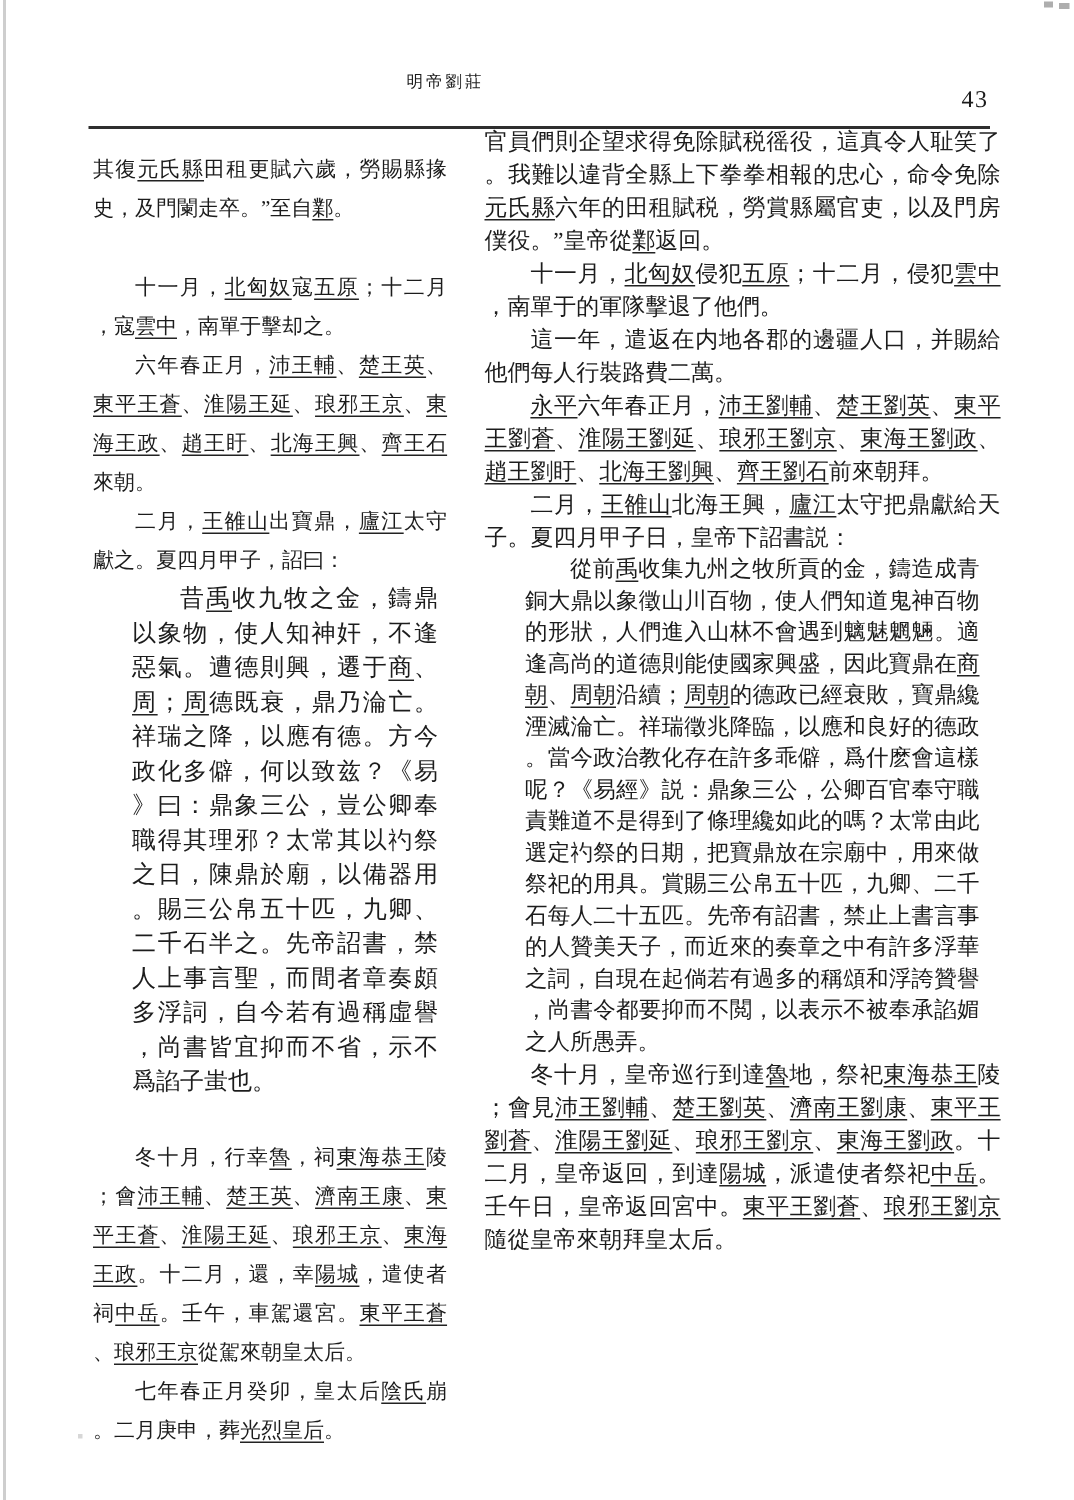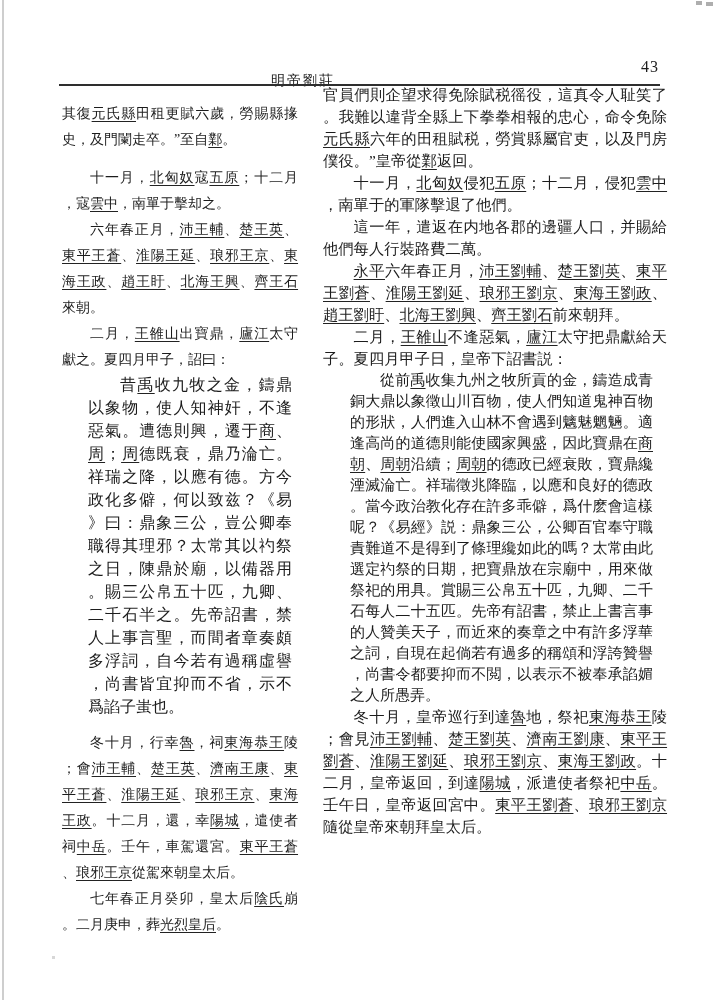--- a/index.html
+++ b/index.html
@@ -9,31 +9,31 @@
     overflow:hidden;
     -webkit-font-smoothing:antialiased;
   }
   .page{position:absolute;inset:0;background:#fff;}
   .scan-edge{position:absolute;left:2px;top:0;width:2px;height:1000px;background:#bdbdbd;opacity:.75;}
   .speck{position:absolute;background:#9a9a9a;opacity:.8;}
   .speck.s1{left:696px;top:1px;width:6px;height:4px;}
   .speck.s2{left:706px;top:2px;width:7px;height:4px;}
   .speck.s3{left:52px;top:956px;width:3px;height:3px;opacity:.4;}
 
-  .header-title{position:absolute;left:271px;top:72px;font-size:14px;letter-spacing:2px;white-space:nowrap;}
+  .header-title{position:absolute;left:271px;top:47px;font-size:11px;letter-spacing:2px;white-space:nowrap;}
   .page-num{position:absolute;left:641px;top:58px;font-size:16px;letter-spacing:1px;}
   .header-rule{position:absolute;left:59px;top:84px;width:601px;height:2px;background:#2e2e2e;}
 
   .col{position:absolute;text-align:justify;text-justify:inter-ideograph;word-break:break-all;line-break:anywhere;}
   .col-left{left:62px;top:101px;width:236px;font-size:14px;line-height:26px;}
   .col-right{left:323px;top:84px;width:344px;font-size:15.3px;line-height:22px;}
 
   .col p{margin:0;padding:0;}
   .col p.indent{text-indent:2em;}
-  .col p.gap{margin-top:12px;font-family:Liberation Serif, serif;}
+  .col p.gap{margin-top:27px;font-family:Liberation Serif, serif;}
   .col-left p.quote-block{margin-left:26px;margin-right:6px;font-size:16px;line-height:23px;text-indent:2em;}
   .col-right p.quote-block{margin-left:27px;margin-right:14px;font-size:15px;line-height:21px;text-indent:2em;}
 
   .pn{
     text-decoration:underline;
     text-decoration-thickness:1px;
     text-underline-offset:3px;
     text-decoration-color:#222;
   }
 </style>
@@ -57,17 +57,17 @@
       <p class="indent"><span>二月，</span><span class="pn">王雒山</span><span>出寶鼎，</span><span class="pn">廬江</span><span>太守獻之。夏四月甲子，詔曰：</span></p>
       <p class="quote-block"><span>昔</span><span class="pn">禹</span><span>收九牧之金，鑄鼎以象物，使人知神奸，不逢惡氣。遭德則興，遷于</span><span class="pn">商</span><span>、</span><span class="pn">周</span><span>；</span><span class="pn">周</span><span>德既衰，鼎乃淪亡。祥瑞之降，以應有德。方今政化多僻，何以致兹？《易》曰：鼎象三公，豈公卿奉職得其理邪？太常其以礿祭之日，陳鼎於廟，以備器用。賜三公帛五十匹，九卿、二千石半之。先帝詔書，禁人上事言聖，而間者章奏頗多浮詞，自今若有過稱虛譽，尚書皆宜抑而不省，示不爲諂子蚩也。</span></p>
       <p class="indent gap"><span>冬十月，行幸</span><span class="pn">魯</span><span>，祠</span><span class="pn">東海恭王</span><span>陵；會</span><span class="pn">沛王輔</span><span>、</span><span class="pn">楚王英</span><span>、</span><span class="pn">濟南王康</span><span>、</span><span class="pn">東平王蒼</span><span>、</span><span class="pn">淮陽王延</span><span>、</span><span class="pn">琅邪王京</span><span>、</span><span class="pn">東海王政</span><span>。十二月，還，幸</span><span class="pn">陽城</span><span>，遣使者祠</span><span class="pn">中岳</span><span>。壬午，車駕還宮。</span><span class="pn">東平王蒼</span><span>、</span><span class="pn">琅邪王京</span><span>從駕來朝皇太后。</span></p>
       <p class="indent"><span>七年春正月癸卯，皇太后</span><span class="pn">陰氏</span><span>崩。二月庚申，葬</span><span class="pn">光烈皇后</span><span>。</span></p>
     </div>
   <div class="col col-right">
       <p class=""><span>官員們則企望求得免除賦税徭役，這真令人耻笑了。我難以違背全縣上下拳拳相報的忠心，命令免除</span><span class="pn">元氏縣</span><span>六年的田租賦税，勞賞縣屬官吏，以及門房僕役。”皇帝從</span><span class="pn">鄴</span><span>返回。</span></p>
       <p class="indent"><span>十一月，</span><span class="pn">北匈奴</span><span>侵犯</span><span class="pn">五原</span><span>；十二月，侵犯</span><span class="pn">雲中</span><span>，南單于的軍隊擊退了他們。</span></p>
       <p class="indent"><span>這一年，遣返在内地各郡的邊疆人口，并賜給他們每人行裝路費二萬。</span></p>
       <p class="indent"><span class="pn">永平</span><span>六年春正月，</span><span class="pn">沛王劉輔</span><span>、</span><span class="pn">楚王劉英</span><span>、</span><span class="pn">東平王劉蒼</span><span>、</span><span class="pn">淮陽王劉延</span><span>、</span><span class="pn">琅邪王劉京</span><span>、</span><span class="pn">東海王劉政</span><span>、</span><span class="pn">趙王劉盱</span><span>、</span><span class="pn">北海王劉興</span><span>、</span><span class="pn">齊王劉石</span><span>前來朝拜。</span></p>
-      <p class="indent"><span>二月，</span><span class="pn">王雒山</span><span>不逢惡氣，</span><span class="pn">廬江</span><span>太守把鼎獻給天子。夏四月甲子日，皇帝下詔書説：</span></p>
+      <p class="indent"><span>二月，</span><span class="pn">王雒山</span><span>北海王興，</span><span class="pn">廬江</span><span>太守把鼎獻給天子。夏四月甲子日，皇帝下詔書説：</span></p>
       <p class="quote-block"><span>從前</span><span class="pn">禹</span><span>收集九州之牧所貢的金，鑄造成青銅大鼎以象徵山川百物，使人們知道鬼神百物的形狀，人們進入山林不會遇到魑魅魍魎。適逢高尚的道德則能使國家興盛，因此寶鼎在</span><span class="pn">商朝</span><span>、</span><span class="pn">周朝</span><span>沿續；</span><span class="pn">周朝</span><span>的德政已經衰敗，寶鼎纔湮滅淪亡。祥瑞徵兆降臨，以應和良好的德政。當今政治教化存在許多乖僻，爲什麽會這樣呢？《易經》説：鼎象三公，公卿百官奉守職責難道不是得到了條理纔如此的嗎？太常由此選定礿祭的日期，把寶鼎放在宗廟中，用來做祭祀的用具。賞賜三公帛五十匹，九卿、二千石每人二十五匹。先帝有詔書，禁止上書言事的人贊美天子，而近來的奏章之中有許多浮華之詞，自現在起倘若有過多的稱頌和浮誇贊譽，尚書令都要抑而不閲，以表示不被奉承諂媚之人所愚弄。</span></p>
       <p class="indent"><span>冬十月，皇帝巡行到達</span><span class="pn">魯</span><span>地，祭祀</span><span class="pn">東海恭王</span><span>陵；會見</span><span class="pn">沛王劉輔</span><span>、</span><span class="pn">楚王劉英</span><span>、</span><span class="pn">濟南王劉康</span><span>、</span><span class="pn">東平王劉蒼</span><span>、</span><span class="pn">淮陽王劉延</span><span>、</span><span class="pn">琅邪王劉京</span><span>、</span><span class="pn">東海王劉政</span><span>。十二月，皇帝返回，到達</span><span class="pn">陽城</span><span>，派遣使者祭祀</span><span class="pn">中岳</span><span>。壬午日，皇帝返回宮中。</span><span class="pn">東平王劉蒼</span><span>、</span><span class="pn">琅邪王劉京</span><span>隨從皇帝來朝拜皇太后。</span></p>
     </div>
 </div>
 
 </body></html>

